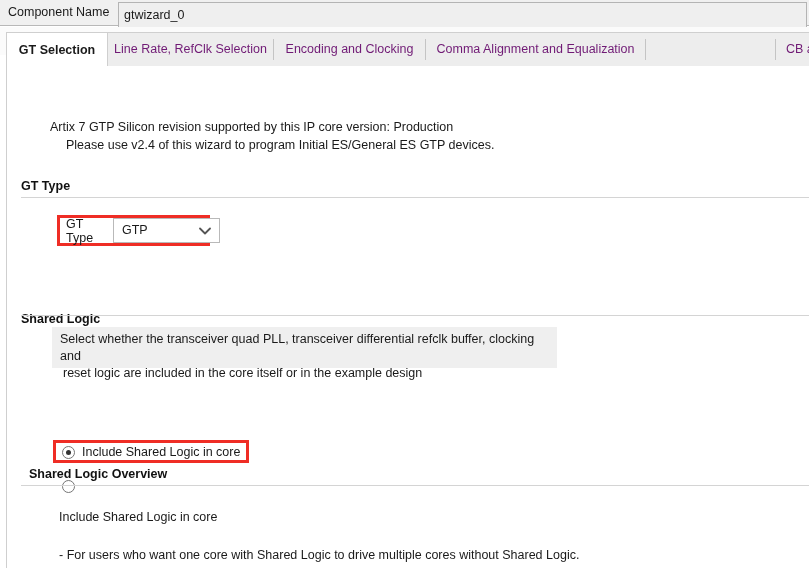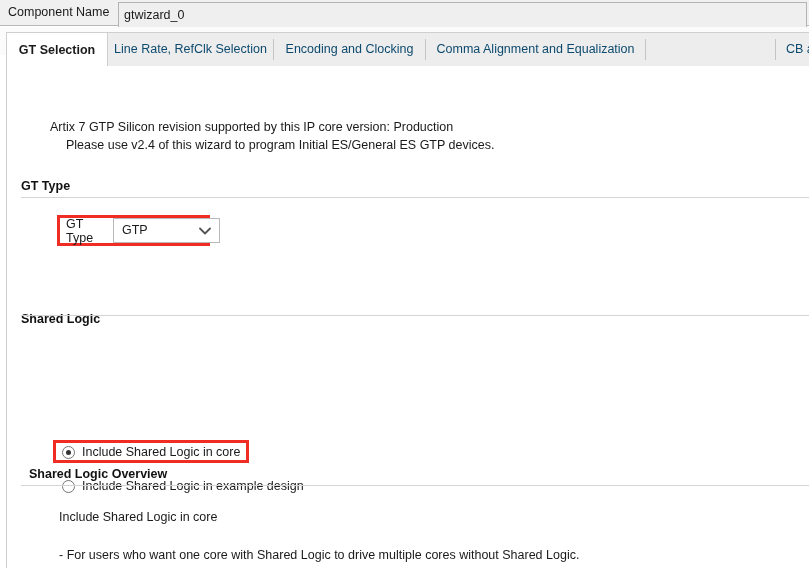--- a/index.html
+++ b/index.html
@@ -67,21 +67,21 @@
   }
   .tab {
     position: absolute;
     top: 5px;
     height: 34px;
     box-sizing: border-box;
     display: flex;
     align-items: center;
     justify-content: center;
     font-size: 12.5px;
-    color: #0c4a6e;
+    color: #701a75;
     white-space: nowrap;
     padding: 0 14px;
   }
   .tab.active {
     background: #ffffff;
     color: #1a1a1a;
     font-weight: bold;
     border-top: 1px solid #cfcfcf;
     border-left: 1px solid #cfcfcf;
     border-right: 1px solid #cfcfcf;
@@ -280,31 +280,34 @@
   <div id="gttype-combo">
     <span id="gttype-value">GTP</span>
     <svg id="gttype-arrow" viewBox="0 0 12 8">
       <path d="M1 1.5 L6 6.5 L11 1.5" stroke="#555555" stroke-width="1.8" fill="none" stroke-linecap="round" stroke-linejoin="round"></path>
     </svg>
   </div>
 
   <div class="section-title" style="top:246px;">Shared Logic</div>
   <div class="section-rule" style="top:249px;"></div>
 
+  <div id="sl-desc">
+    <div>Select whether the transceiver quad PLL, transceiver differential refclk buffer, clocking and</div>
+    <div style="padding-left:3px;">reset logic are included in the core itself or in the example design</div>
+  </div>
 
   <div id="radio-highlight"></div>
 
   <div class="radio-row" style="top:377px;">
     <span class="radio-mark checked"></span>
     <span class="radio-text">Include Shared Logic in core</span>
   </div>
 
   <div class="radio-row" style="top:411px;">
     <span class="radio-mark"></span>
-    <span class="radio-text">Include Shared Logic in example design</span>
   </div>
 
   <div class="section-title" style="left:14px; top:401px;margin-left:8px;">Shared Logic Overview</div>
   <div class="section-rule" style="top:419px;"></div>
 
   <div class="ov-line" style="top:444px;">Include Shared Logic in core</div>
   <div class="ov-line" style="top:482px;">- For users who want one core with Shared Logic to drive multiple cores without Shared Logic.</div>
 
 </div>
 

